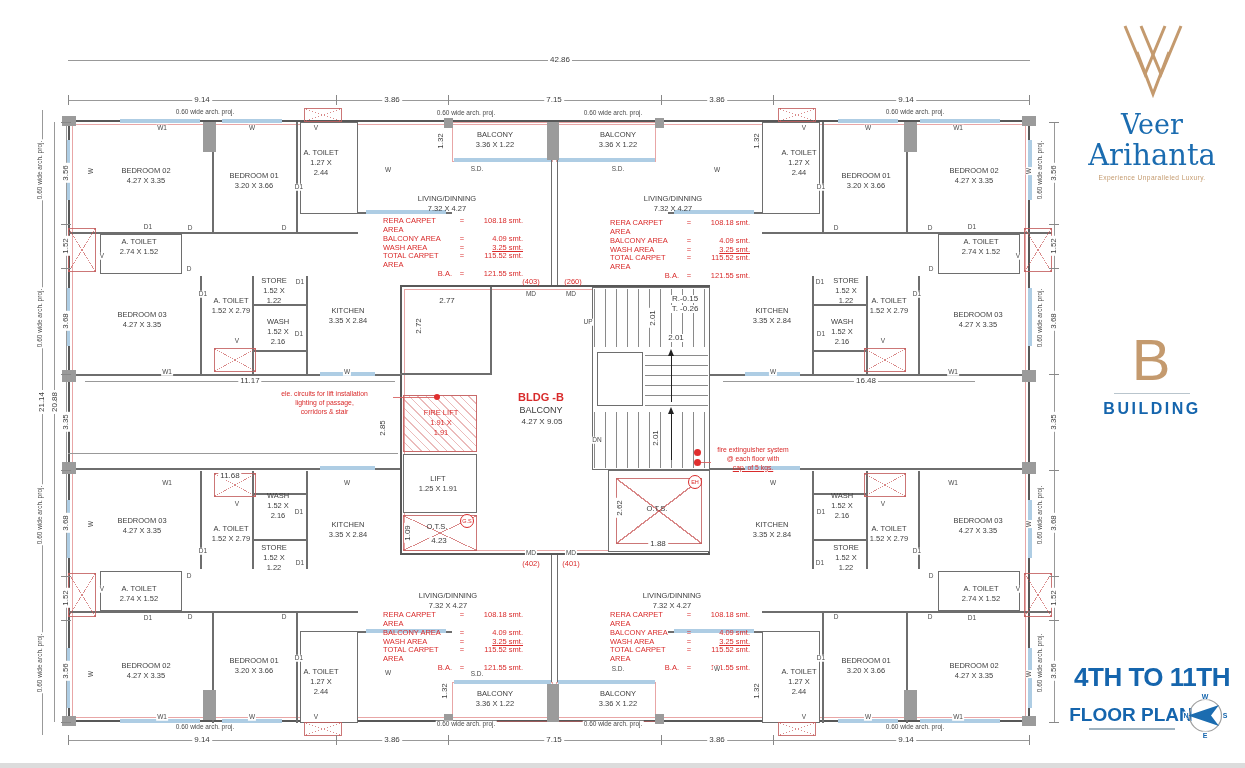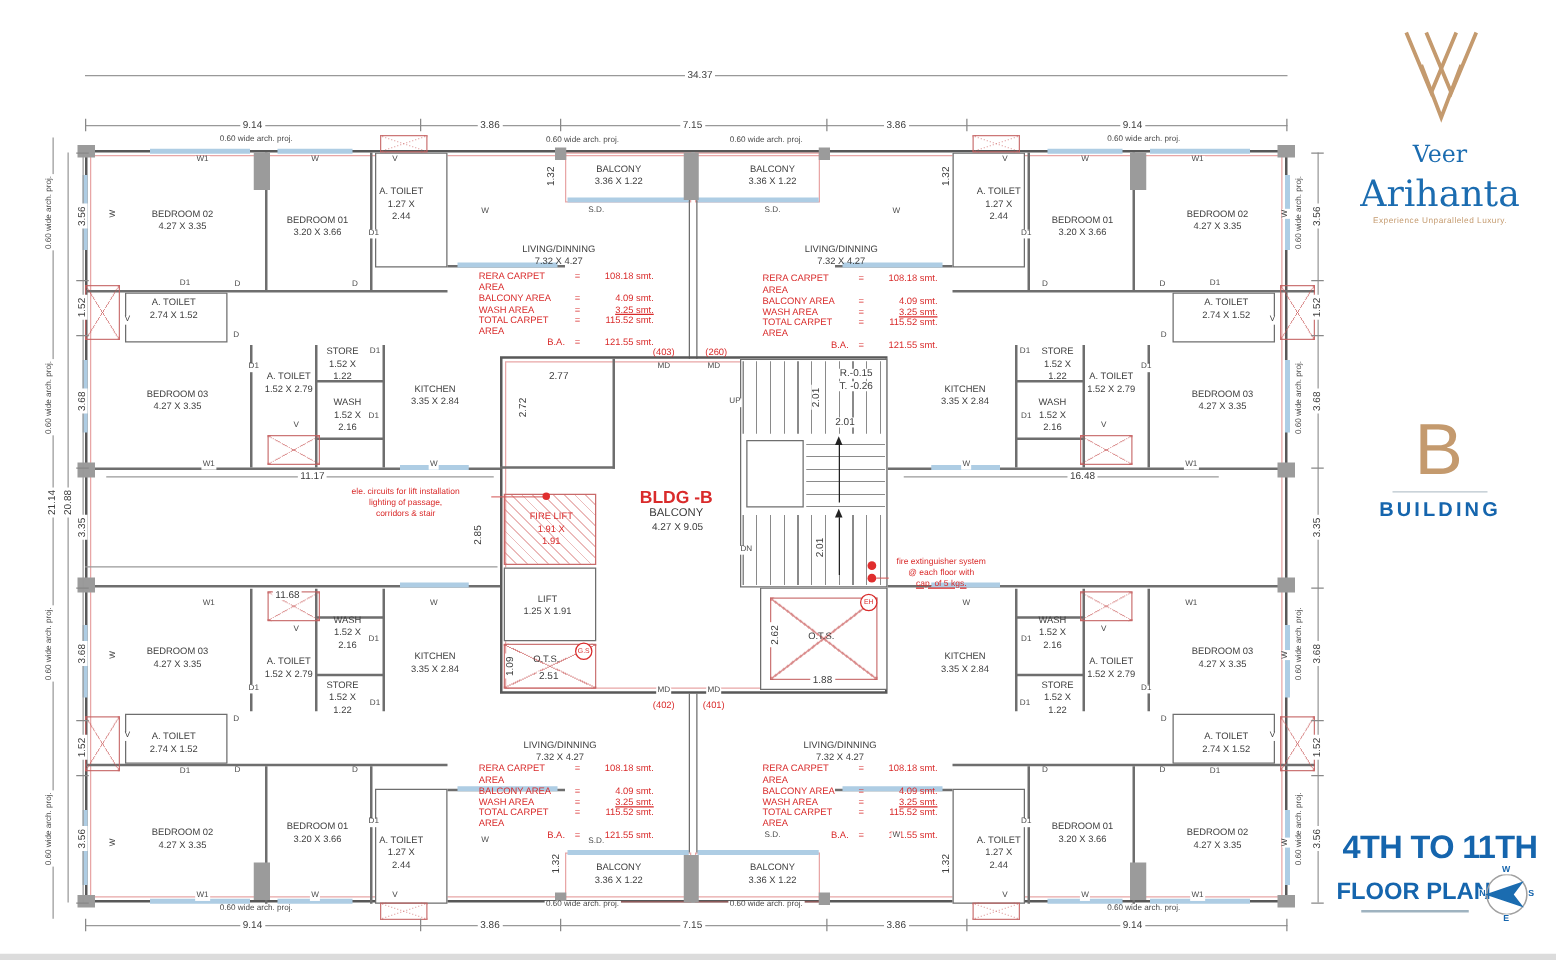--- a/index.html
+++ b/index.html
@@ -228,21 +228,21 @@
 <div class="tk" style="left:61px;top:722px;width:10px;height:1px"></div>
 <div class="tk" style="left:1049px;top:122px;width:10px;height:1px"></div>
 <div class="tk" style="left:1049px;top:224px;width:10px;height:1px"></div>
 <div class="tk" style="left:1049px;top:268px;width:10px;height:1px"></div>
 <div class="tk" style="left:1049px;top:374px;width:10px;height:1px"></div>
 <div class="tk" style="left:1049px;top:470px;width:10px;height:1px"></div>
 <div class="tk" style="left:1049px;top:576px;width:10px;height:1px"></div>
 <div class="tk" style="left:1049px;top:620px;width:10px;height:1px"></div>
 <div class="tk" style="left:1049px;top:722px;width:10px;height:1px"></div>
 
-<span class="t dim" style="left:560px;top:60px">34.37</span>
+<span class="t dim" style="left:560px;top:60px">42.86</span>
 <span class="t dim" style="left:202px;top:100px">9.14</span>
 <span class="t dim" style="left:392px;top:100px">3.86</span>
 <span class="t dim" style="left:554px;top:100px">7.15</span>
 <span class="t dim" style="left:717px;top:100px">3.86</span>
 <span class="t dim" style="left:906px;top:100px">9.14</span>
 <span class="t dim" style="left:202px;top:740px">9.14</span>
 <span class="t dim" style="left:392px;top:740px">3.86</span>
 <span class="t dim" style="left:554px;top:740px">7.15</span>
 <span class="t dim" style="left:717px;top:740px">3.86</span>
 <span class="t dim" style="left:906px;top:740px">9.14</span>
@@ -552,33 +552,33 @@
       <span class="ae">=</span>
       <span class="av">115.52 smt.</span>
     </div>
   <div class="arow">
       <span class="alr">B.A.</span>
       <span class="ae">=</span>
       <span class="av">121.55 smt.</span>
     </div>
 </div>
 
-<span class="t red" style="left:541px;top:397px;font-size:14px;font-weight:bold">BLDG -B</span>
+<span class="t red" style="left:541px;top:397px;font-size:11px;font-weight:bold">BLDG -B</span>
 <span class="t" style="left:541px;top:410px;font-size:9px">BALCONY</span>
 <span class="t" style="left:542px;top:422px;font-size:8px">4.27 X 9.05</span>
 <div class="rm w36 red" style="left:441px;top:423px">
     <span>FIRE LIFT</span>
     <span>1.91 X 1.91</span>
   </div>
 <div class="rm" style="left:438px;top:484px">
     <span>LIFT</span>
     <span>1.25 X 1.91</span>
   </div>
 <span class="t" style="left:437px;top:527px;font-size:7.5px">O.T.S.</span>
-<span class="t dim" style="left:439px;top:541px">2.51</span>
+<span class="t dim" style="left:439px;top:541px">4.23</span>
 <span class="t r dim" style="left:408px;top:533px">1.09</span>
 <span class="t" style="left:657px;top:509px;font-size:7.5px">O.T.S.</span>
 <span class="t dim" style="left:658px;top:544px">1.88</span>
 <span class="t r dim" style="left:620px;top:508px">2.62</span>
 <span class="t dim" style="left:447px;top:301px">2.77</span>
 <span class="t r dim" style="left:419px;top:326px">2.72</span>
 <span class="t r dim" style="left:383px;top:428px">2.85</span>
 <span class="t tg" style="left:588px;top:322px">UP</span>
 <span class="t tg" style="left:597px;top:440px">DN</span>
 <span class="t dim" style="left:685px;top:299px">R.-0.15</span>
@@ -715,21 +715,21 @@
 <span class="t tg" style="left:804px;top:717px">V</span>
 <span class="t arch" style="left:915px;top:727px">0.60 wide  arch. proj.</span>
 
 <div class="a" style="left:1107px;top:22px;width:90px;height:88px">
   <svg width="90" height="88" viewBox="0 0 90 88">
     <path d="M18,4 L38,52 L58,4" fill="none" stroke="#c49a6e" stroke-width="3"></path>
     <path d="M34,4 L54,52 L74,4" fill="none" stroke="#c49a6e" stroke-width="3"></path>
     <path d="M30,30 L46,72 L62,30" fill="none" stroke="#c49a6e" stroke-width="3"></path>
   </svg>
 </div>
-<span class="t brand-blue" style="left:1152px;top:124px;font-family:'DejaVu Serif',serif;font-size:19px">Veer</span>
+<span class="t brand-blue" style="left:1152px;top:124px;font-family:'DejaVu Serif',serif;font-size:27px">Veer</span>
 <span class="t brand-blue" style="left:1152px;top:155px;font-family:'DejaVu Serif',serif;font-size:29px">Arihanta</span>
 <span class="t brand-tan" style="left:1152px;top:178px;font-size:6.6px;letter-spacing:.4px">Experience Unparalleled Luxury.</span>
 <span class="t brand-tan" style="left:1151px;top:360px;font-size:58px">B</span>
 <div class="a" style="left:1114px;top:393px;width:76px;height:1px;background:#b9c5cd"></div>
 <span class="t brand-blue" style="left:1152px;top:409px;font-size:16px;letter-spacing:2.5px;font-weight:bold;color:#1565ad">BUILDING</span>
 <span class="t" style="left:1152px;top:677px;font-size:26px;font-weight:bold;color:#1565ad;letter-spacing:-.5px">4TH TO 11TH</span>
 <span class="t" style="left:1131px;top:714px;font-size:19px;font-weight:bold;color:#1565ad">FLOOR PLAN</span>
 <div class="a" style="left:1089px;top:728px;width:86px;height:1.5px;background:#9fb3c0"></div>
 <div class="a" style="left:1183px;top:693px;width:45px;height:45px">
   <svg width="45" height="45" viewBox="0 0 45 45">

